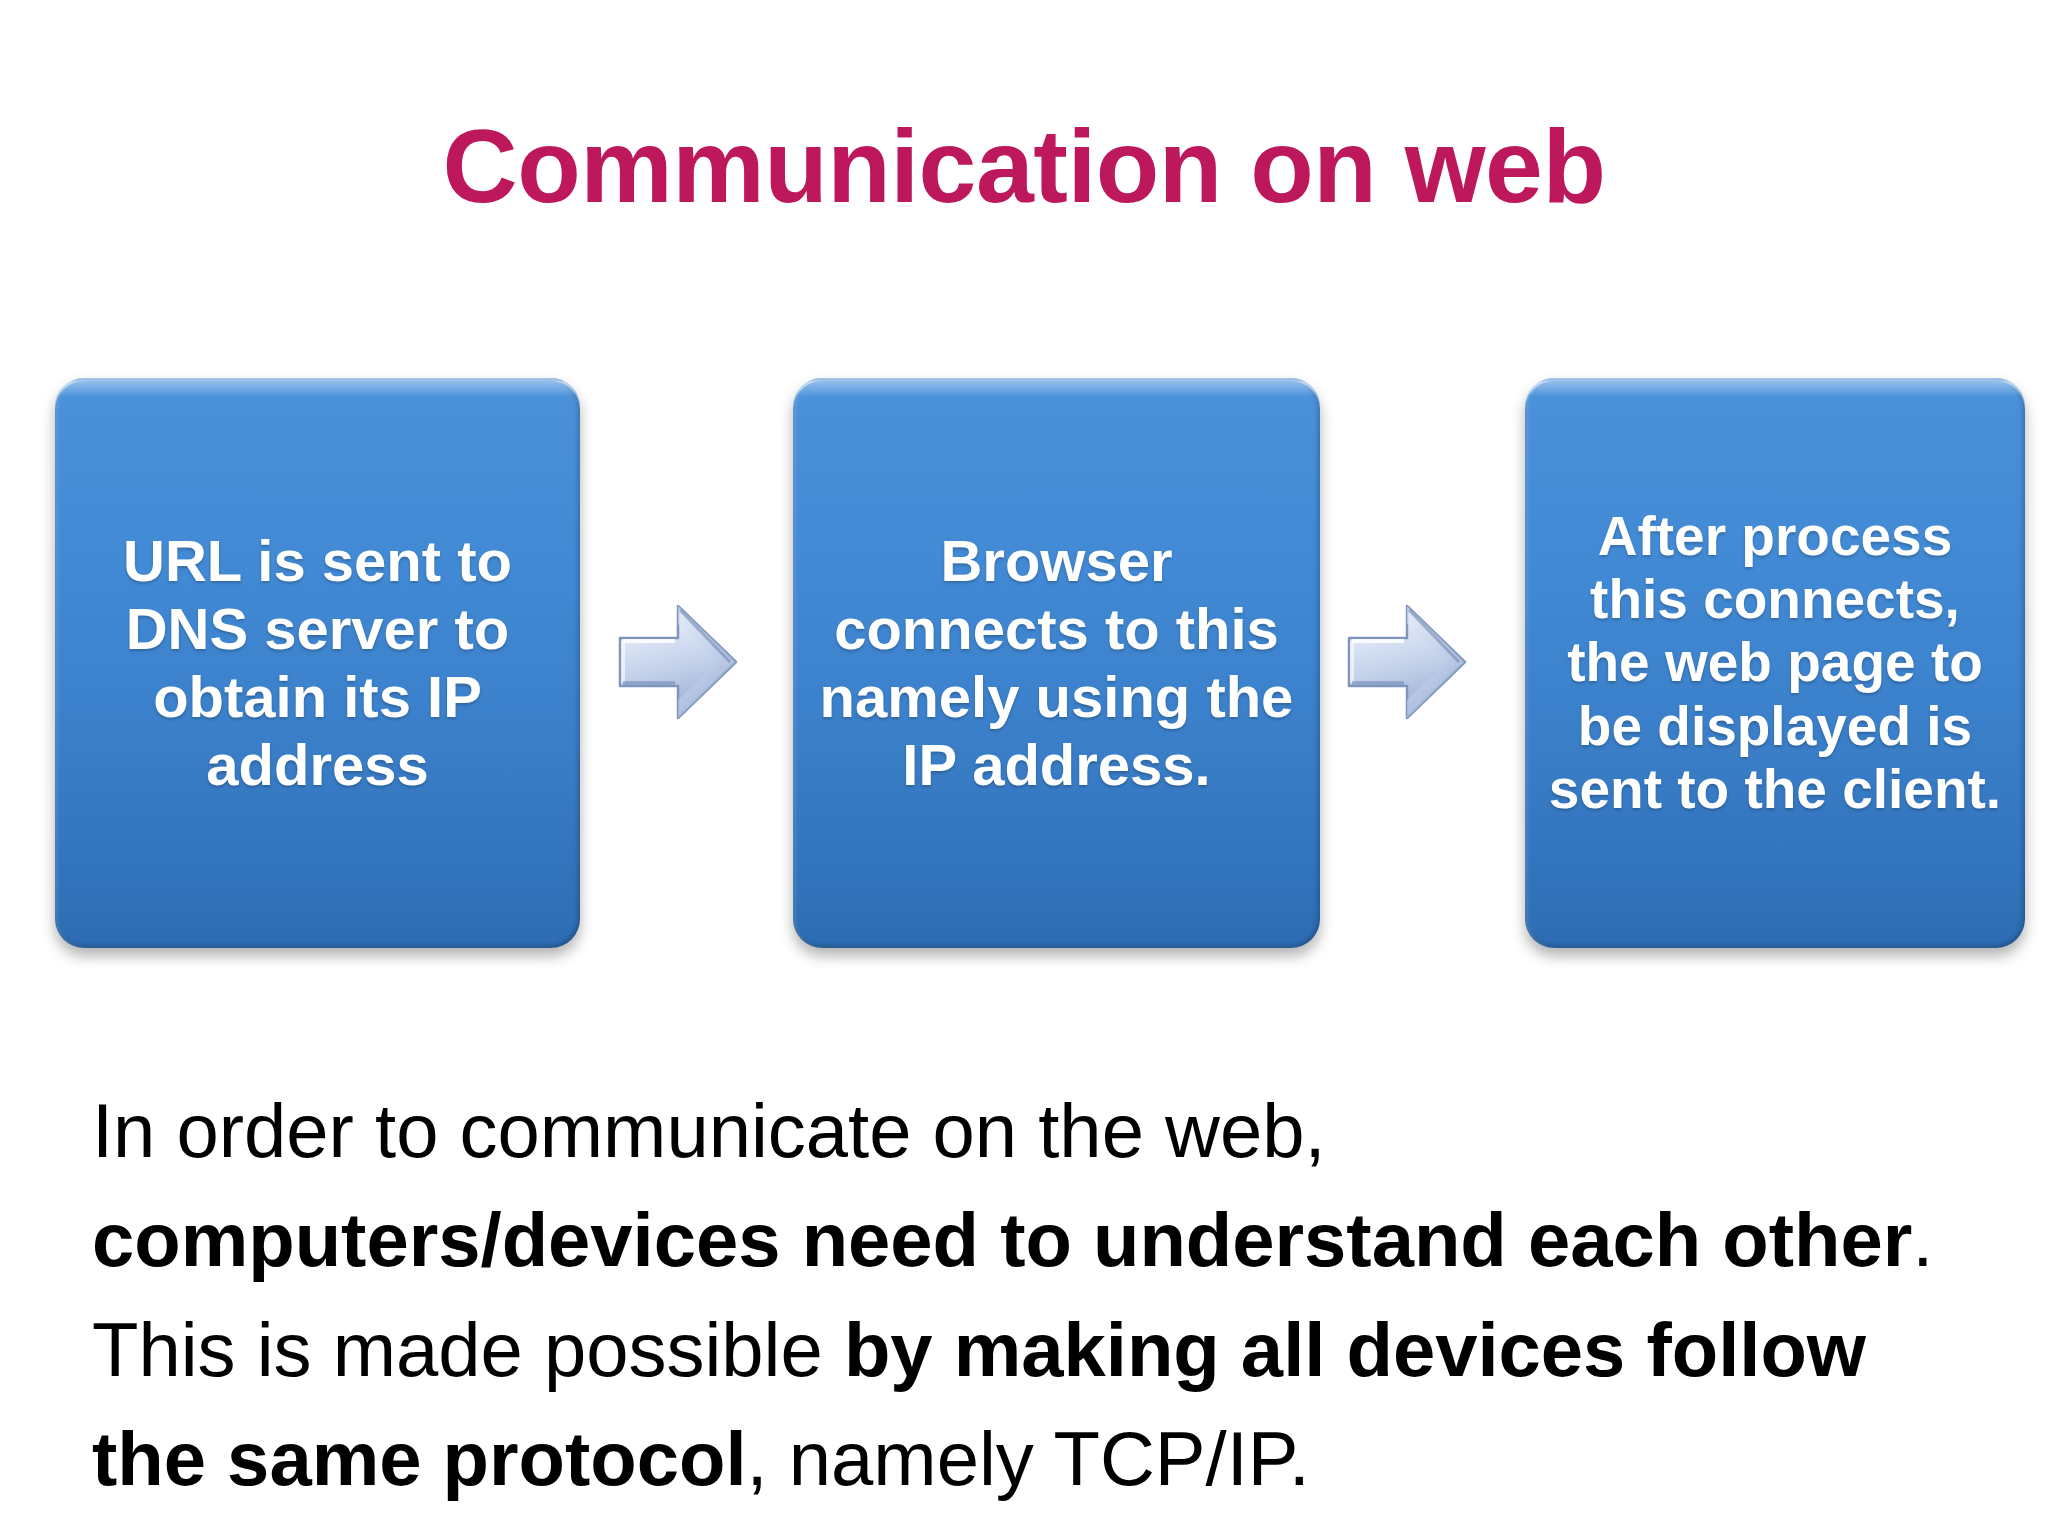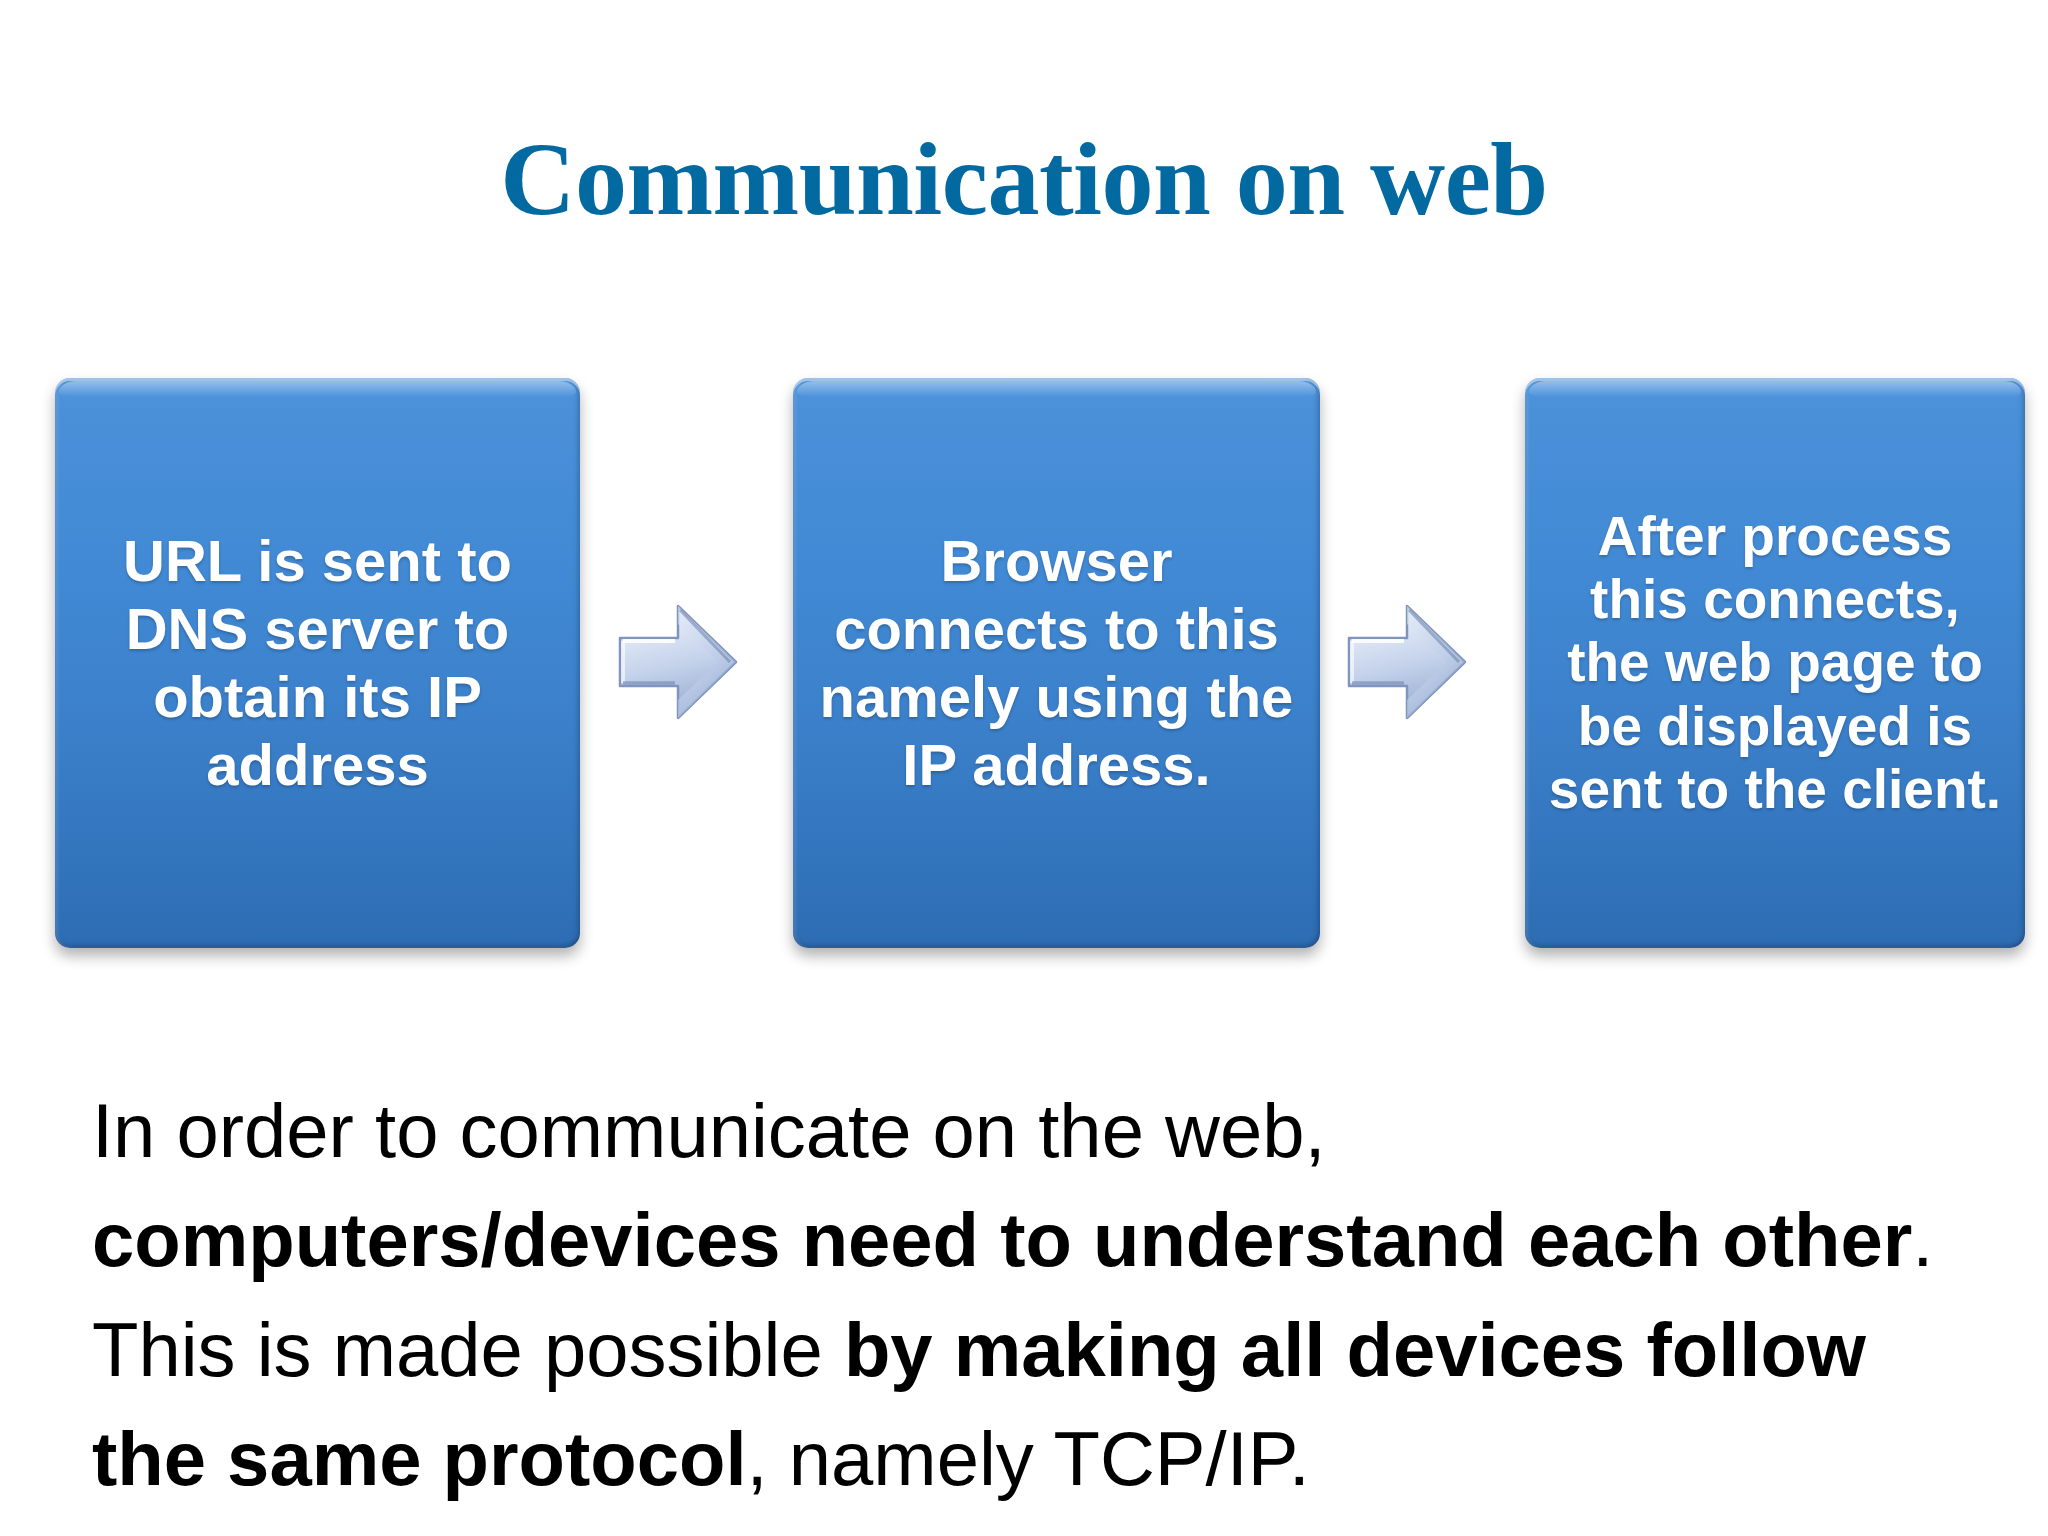--- a/index.html
+++ b/index.html
@@ -21,46 +21,45 @@
   .slide {
     position: absolute;
     inset: 0;
     background: #ffffff;
   }
 
   
   .slide-title {
     position: absolute;
     left: 0;
-    top: 124px;
+    top: 112px;
     width: 2048px;
     text-align: center;
     font-size: 104px;
     line-height: 1.05;
     font-weight: 700;
     letter-spacing: -0.5px;
-    color: #0369a1;
+    color: #be185d;
     white-space: nowrap;
-    font-family: Liberation Serif, serif;
   }
 
   
   .flow-row {
     position: absolute;
     left: 0;
     top: 378px;
     width: 2048px;
     height: 580px;
   }
 
   .flow-box {
     position: absolute;
     top: 0;
     height: 570px;
-    border-radius: 15px;
+    border-radius: 29px;
     background:
       linear-gradient(to bottom,
         #4f95dd 0%,
         #4a90d9 6%,
         #4189d4 35%,
         #3a7ec8 65%,
         #3173bb 88%,
         #2d6cb2 100%);
     box-shadow:
       0 8px 14px rgba(0, 0, 0, 0.30),

